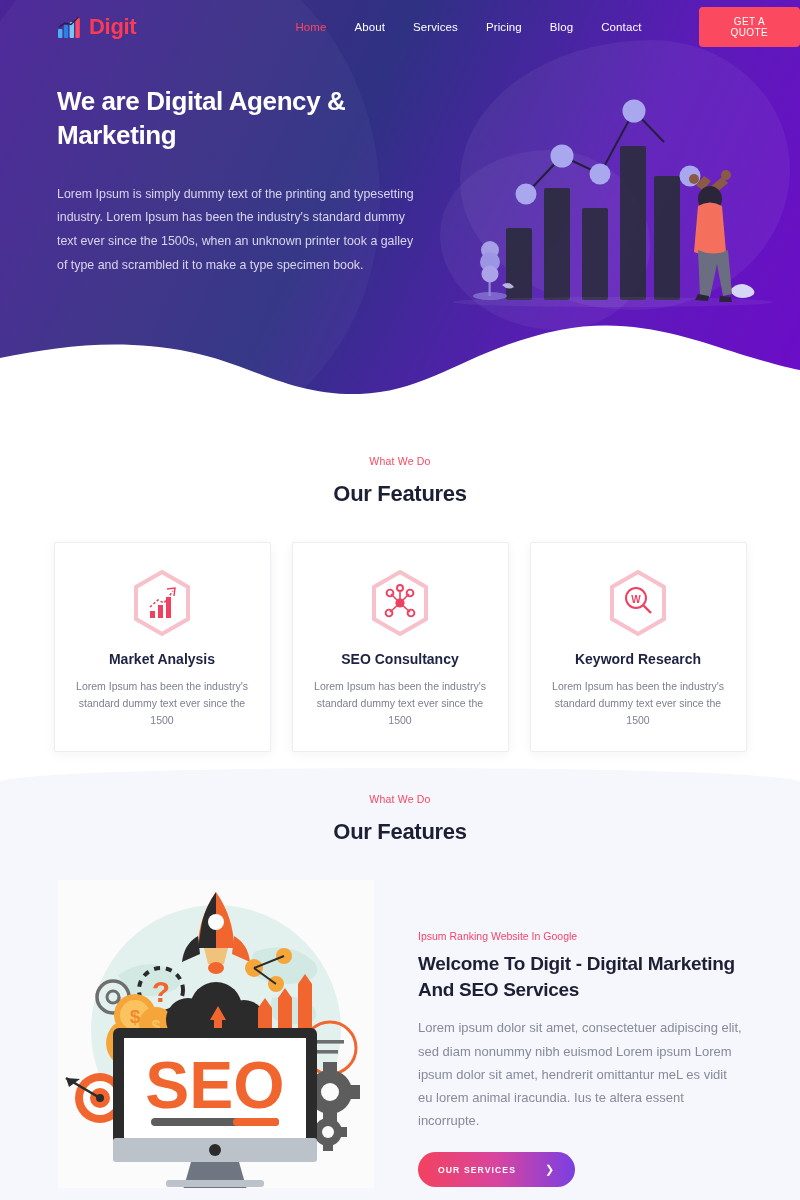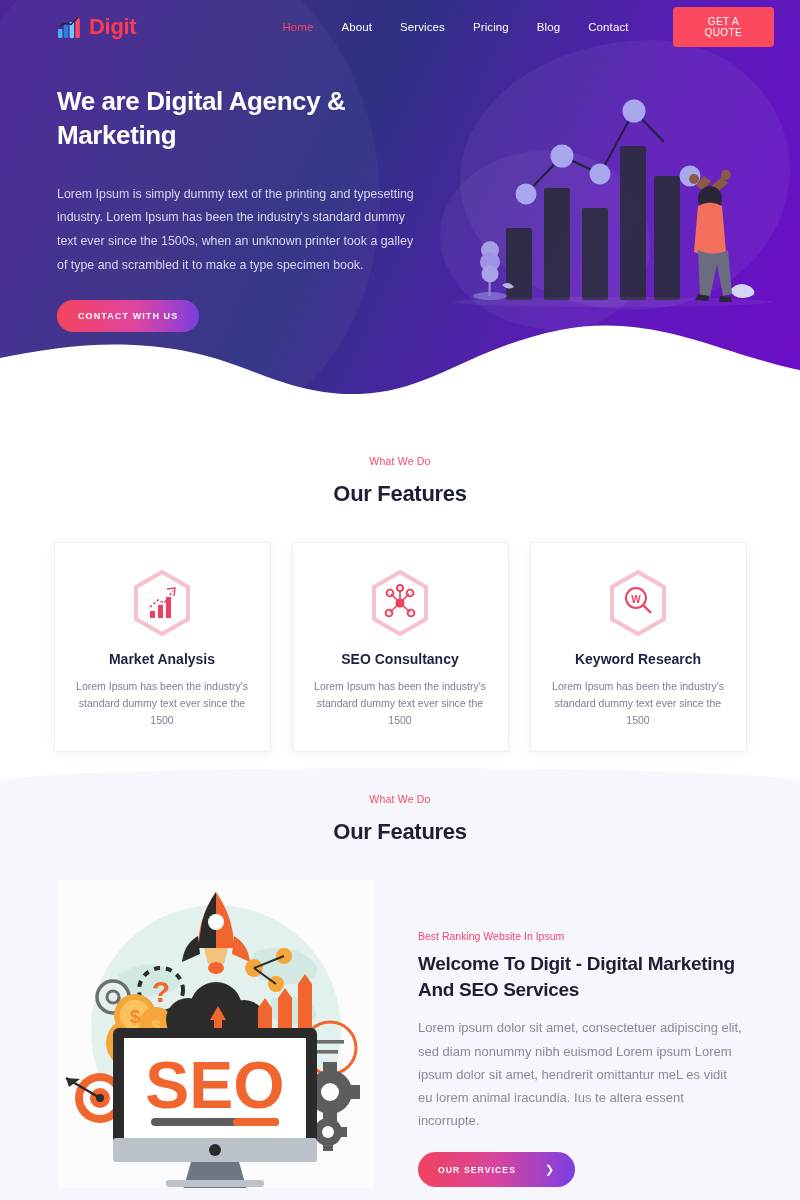--- a/index.html
+++ b/index.html
@@ -29,21 +29,21 @@
   }
   .hero-blob2{
     position:absolute; right:150px; top:150px; width:210px; height:180px;
     background: rgba(255,255,255,0.05);
     border-radius: 52% 48% 43% 57% / 47% 53% 47% 53%;
   }
   .hero-wave{ position:absolute; left:0; bottom:0; width:800px; height:110px; }
 
   
   .nav { position:absolute; left:0; top:0; width:713px; height:54px;
-         display:flex; align-items:center; z-index:6; }
+         display:flex; align-items:center; z-index:6;gap:13px; }
   .logo { display:flex; align-items:center; gap:5px; margin-left:58px; }
   .logo-mark { display:block; }
   .logo-text { font-size:22px; font-weight:bold; color:#fb3b53; letter-spacing:-0.3px;
                font-family:"Liberation Sans", sans-serif; }
   .nav-links { display:flex; align-items:center; gap:28px; margin-left:146px; }
   .nav-link { font-size:11.5px; color:#ffffff; text-decoration:none; letter-spacing:0.1px; }
   .nav-link.active { color:#fb4661; }
   .quote-btn {
     margin-left:44px; background:#fb4a5f; color:#fff; border:none;
     font-size:10px; letter-spacing:0.4px; padding:9px 32px; border-radius:4px;
@@ -135,21 +135,20 @@
         <a href="#" class="nav-link">Blog</a>
         <a href="#" class="nav-link">Contact</a>
       </div>
 
       <button class="quote-btn">GET A QUOTE</button>
     </div>
 
     <div class="hero-text">
       <h1 class="hero-title">We are Digital Agency &amp; Marketing</h1>
       <p class="hero-desc">Lorem Ipsum is simply dummy text of the printing and typesetting industry. Lorem Ipsum has been the industry's standard dummy text ever since the 1500s, when an unknown printer took a galley of type and scrambled it to make a type specimen book.</p>
-      <button class="hero-btn">CONTACT WITH US</button>
     </div>
 
     <svg class="hero-illo" width="330" height="235" viewBox="0 0 330 235">
 
       <rect x="58" y="150" width="26" height="72" rx="2" fill="#2b2b3f" opacity="0.92"></rect>
       <rect x="96" y="110" width="26" height="112" rx="2" fill="#2b2b3f" opacity="0.92"></rect>
       <rect x="134" y="130" width="26" height="92" rx="2" fill="#2b2b3f" opacity="0.92"></rect>
       <rect x="172" y="68" width="26" height="154" rx="2" fill="#2b2b3f" opacity="0.92"></rect>
       <rect x="206" y="98" width="26" height="124" rx="2" fill="#2b2b3f" opacity="0.92"></rect>
 
@@ -348,21 +347,21 @@
           <rect x="93" y="238" width="128" height="8" rx="4" fill="#5d5d5d"></rect>
           <rect x="175" y="238" width="46" height="8" rx="4" fill="#f0662e"></rect>
           <rect x="55" y="258" width="204" height="24" rx="3" fill="#bcc2c9"></rect>
           <circle cx="157" cy="270" r="6" fill="#2b2b2b"></circle>
           <path d="M133 282 l48 0 l8 28 l-64 0z" fill="#6e7681"></path>
           <rect x="108" y="300" width="98" height="7" rx="3" fill="#bcc2c9"></rect>
         </svg>
       </div>
 
       <div class="f2-right">
-        <div class="f2-kicker">Best Ranking Website In Ipsum</div>
+        <div class="f2-kicker">Ipsum Ranking Website In Google</div>
         <h2 class="f2-title">Welcome To Digit - Digital Marketing And SEO Services</h2>
         <p class="f2-desc">Lorem ipsum dolor sit amet, consectetuer adipiscing elit, sed diam nonummy nibh euismod Lorem ipsum Lorem ipsum dolor sit amet, hendrerit omittantur meL es vidit eu lorem animal iracundia. Ius te altera essent incorrupte.</p>
         <button class="f2-btn">
           <span>OUR SERVICES</span>
           <span class="chev">❯</span>
         </button>
       </div>
 
     </div>
   </div>

